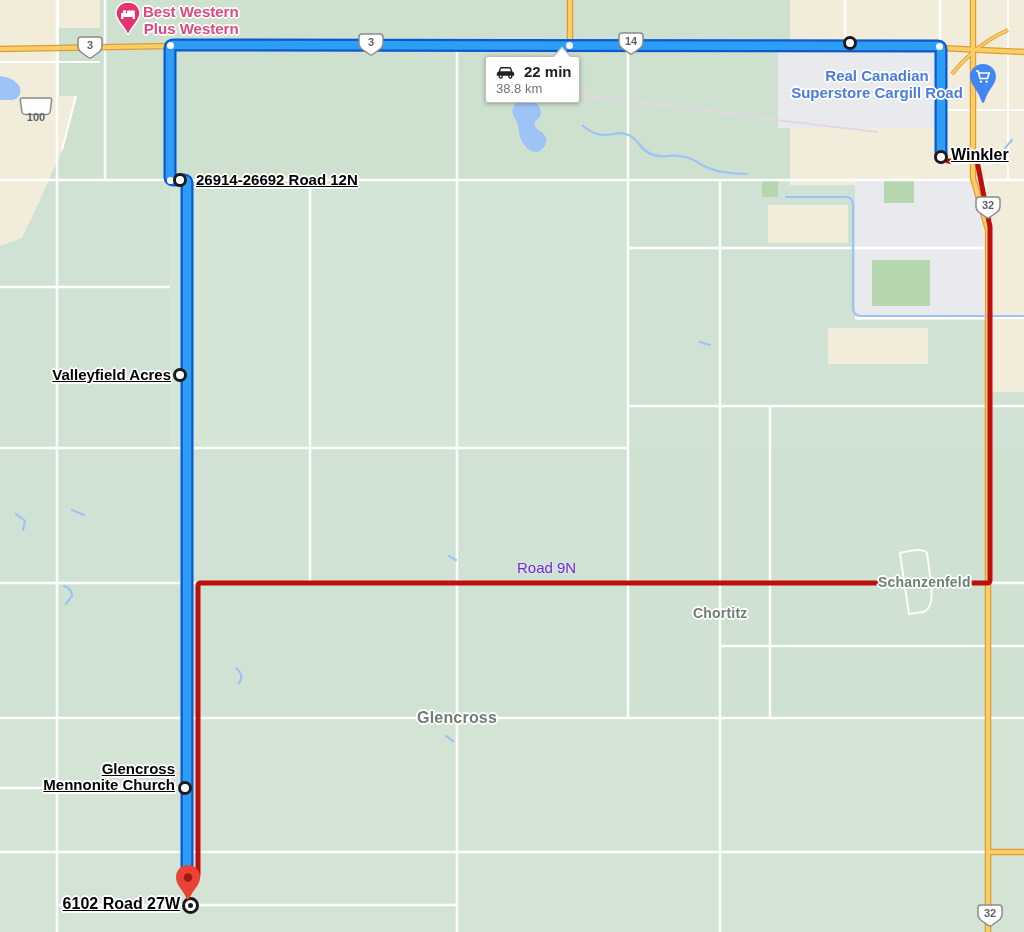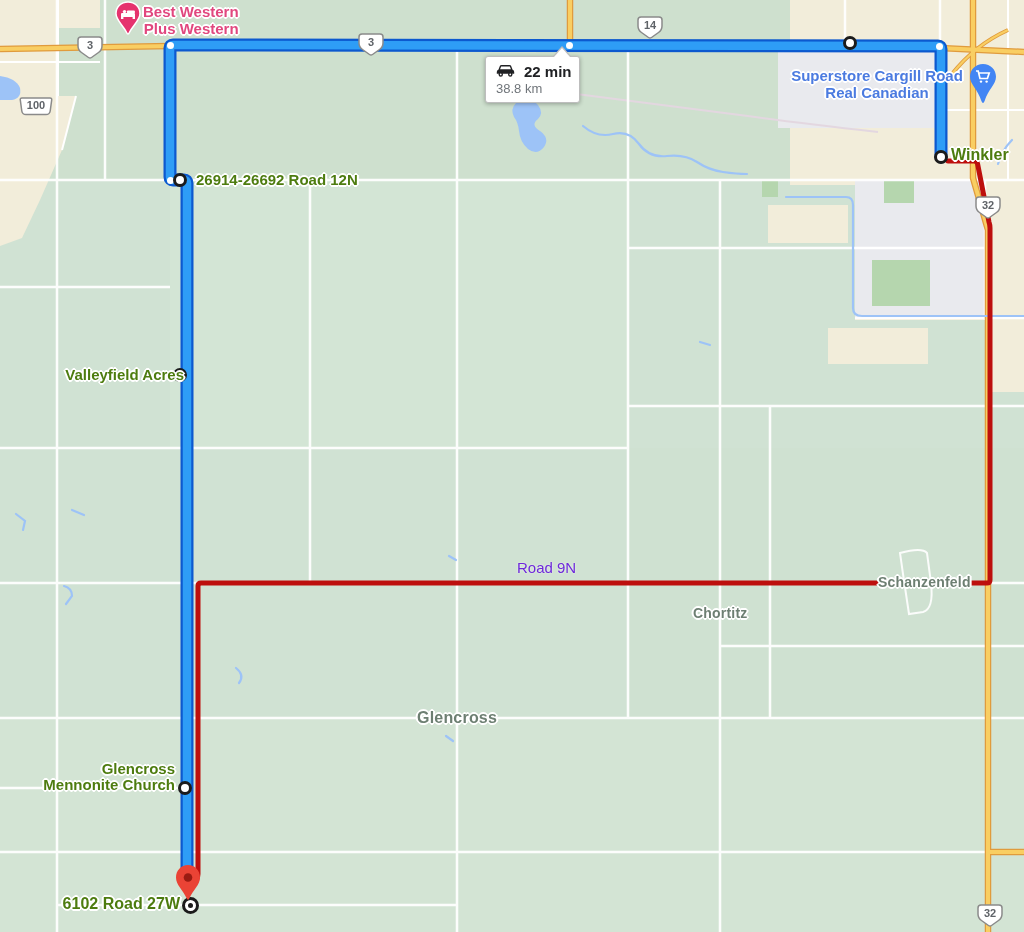--- a/index.html
+++ b/index.html
@@ -6,46 +6,46 @@
   #stage{
     position:relative;width:1024px;height:932px;overflow:hidden;
     font-family:"Liberation Sans", sans-serif;
     background:#d0e2d3;
   }
   #stage svg.mapsvg{position:absolute;left:0;top:0;}
   .lbl{position:absolute;white-space:nowrap;z-index:30;}
   .halo{text-shadow:
     -1px -1px 0 #fff, 1px -1px 0 #fff, -1px 1px 0 #fff, 1px 1px 0 #fff,
     -2px 0 0 #fff, 2px 0 0 #fff, 0 -2px 0 #fff, 0 2px 0 #fff;}
-  .wp-label{font-weight:bold;font-size:15px;color:#4d7c0f;line-height:16px;}
+  .wp-label{font-weight:bold;font-size:15px;color:#000000;line-height:16px;text-decoration:underline;}
   .place-label{font-size:14px;color:#6d7f72;font-weight:bold;letter-spacing:.2px;}
   .poi-pink{font-weight:bold;font-size:15px;color:#e1477e;line-height:17px;text-align:right;}
   .poi-blue{font-weight:bold;font-size:15px;color:#4b7be0;line-height:17px;}
   .road-label{font-size:15px;color:#6d28d9;text-shadow:0 0 2px rgba(255,255,255,.8);}
   
   .wp-dot{position:absolute;width:14px;height:14px;border-radius:50%;
     background:#fff;border:3px solid #1b1b1b;box-sizing:border-box;z-index:25;}
   .vertex-dot{position:absolute;width:7px;height:7px;border-radius:50%;background:#fff;z-index:24;}
   .bullseye{position:absolute;width:17px;height:17px;border-radius:50%;background:#fff;
     border:3px solid #1b1b1b;box-sizing:border-box;z-index:26;display:flex;align-items:center;justify-content:center;}
   .bullseye i{width:5px;height:5px;border-radius:50%;background:#1b1b1b;}
   
   .shield{position:absolute;z-index:20;display:flex;align-items:flex-start;justify-content:center;}
   .shield svg{position:absolute;left:0;top:0;}
   .shield span{position:relative;z-index:2;font-size:11px;font-weight:bold;color:#5f6368;margin-top:3px;}
-  .shield.s100 span{margin-top:2px;}
+  .shield.s100 span{margin-top:14px;}
   
   .tooltip{position:absolute;left:485px;top:56px;width:95px;height:47px;background:#fff;
     border:1px solid #bdbdbd;border-radius:3px;box-shadow:0 1px 4px rgba(0,0,0,.3);
     z-index:40;box-sizing:border-box;padding:6px 0 0 10px;}
   .tooltip .ptr{position:absolute;top:-9px;left:68px;width:0;height:0;
     border-left:8px solid transparent;border-right:8px solid transparent;border-bottom:9px solid #fff;}
   .tooltip .ptr-b{position:absolute;top:-11px;left:67px;width:0;height:0;
     border-left:9px solid transparent;border-right:9px solid transparent;border-bottom:10px solid #bdbdbd;}
-  .tt-row{display:flex;align-items:flex-start;gap:9px;}
+  .tt-row{display:flex;align-items:flex-end;gap:9px;}
   .tt-dur{font-size:15px;font-weight:bold;color:#202124;}
   .tt-dist{font-size:13px;color:#70757a;margin-top:1px;}
   .pin{position:absolute;z-index:28;}
 </style>
 </head>
 <body>
 
 <div id="stage">
 
   <svg class="mapsvg" width="1024" height="932" viewBox="0 0 1024 932">
@@ -195,21 +195,21 @@
         <path d="M4 1 H22 Q25 1 25 4 V10 Q25 14 21.5 16.5 L14.5 21.5 Q13 22.6 11.5 21.5 L4.5 16.5 Q1 14 1 10 V4 Q1 1 4 1 Z" fill="#fff" stroke="#8a8a8a" stroke-width="1.5"></path>
       </svg>
     <span>3</span>
   </div>
   <div class="shield s100" style="left:19px;top:97px;width:34px;height:20px;">
     <svg width="34" height="20" viewBox="0 0 34 20">
         <path d="M3 1 H31 Q33 1 32.7 3 L31.2 14 Q30.7 17.5 27 17.5 H7 Q3.3 17.5 2.8 14 L1.3 3 Q1 1 3 1 Z" fill="#fff" stroke="#8a8a8a" stroke-width="1.5"></path>
       </svg>
     <span>100</span>
   </div>
-  <div class="shield" style="left:618px;top:16px;width:26px;height:24px;margin-left:19px;">
+  <div class="shield" style="left:618px;top:32px;width:26px;height:24px;">
     <svg width="26" height="24" viewBox="0 0 26 24">
         <path d="M4 1 H22 Q25 1 25 4 V10 Q25 14 21.5 16.5 L14.5 21.5 Q13 22.6 11.5 21.5 L4.5 16.5 Q1 14 1 10 V4 Q1 1 4 1 Z" fill="#fff" stroke="#8a8a8a" stroke-width="1.5"></path>
       </svg>
     <span>14</span>
   </div>
   <div class="shield" style="left:975px;top:196px;width:26px;height:24px;">
     <svg width="26" height="24" viewBox="0 0 26 24">
         <path d="M4 1 H22 Q25 1 25 4 V10 Q25 14 21.5 16.5 L14.5 21.5 Q13 22.6 11.5 21.5 L4.5 16.5 Q1 14 1 10 V4 Q1 1 4 1 Z" fill="#fff" stroke="#8a8a8a" stroke-width="1.5"></path>
       </svg>
     <span>32</span>
@@ -219,26 +219,26 @@
         <path d="M4 1 H22 Q25 1 25 4 V10 Q25 14 21.5 16.5 L14.5 21.5 Q13 22.6 11.5 21.5 L4.5 16.5 Q1 14 1 10 V4 Q1 1 4 1 Z" fill="#fff" stroke="#8a8a8a" stroke-width="1.5"></path>
       </svg>
     <span>32</span>
   </div>
 
   <div class="lbl poi-pink halo" style="left:143px;top:3px;">
     <div>Best Western</div>
     <div>Plus Western</div>
   </div>
   <div class="lbl poi-blue halo" style="left:757px;top:67px;width:240px;text-align:center;">
+    <div>Real Canadian</div>
     <div>Superstore Cargill Road</div>
-    <div>Real Canadian</div>
   </div>
 
   <div class="lbl wp-label halo" style="left:196px;top:172px;">26914-26692 Road 12N</div>
-  <div class="lbl wp-label halo" style="left:0px;top:367px;width:184px;text-align:right;">Valleyfield Acres</div>
+  <div class="lbl wp-label halo" style="left:0px;top:367px;width:171px;text-align:right;">Valleyfield Acres</div>
   <div class="lbl wp-label halo" style="left:20px;top:761px;width:155px;text-align:right;">
     <div>Glencross</div>
     <div>Mennonite Church</div>
   </div>
   <div class="lbl wp-label halo" style="left:20px;top:896px;width:160px;text-align:right;font-size:16px;">6102 Road 27W</div>
   <div class="lbl wp-label halo" style="left:951px;top:147px;font-size:16px;">Winkler</div>
 
   <div class="lbl place-label halo" style="left:693px;top:605px;">Chortitz</div>
   <div class="lbl place-label halo" style="left:878px;top:574px;">Schanzenfeld</div>
   <div class="lbl place-label halo" style="left:417px;top:709px;font-size:16px;">Glencross</div>

